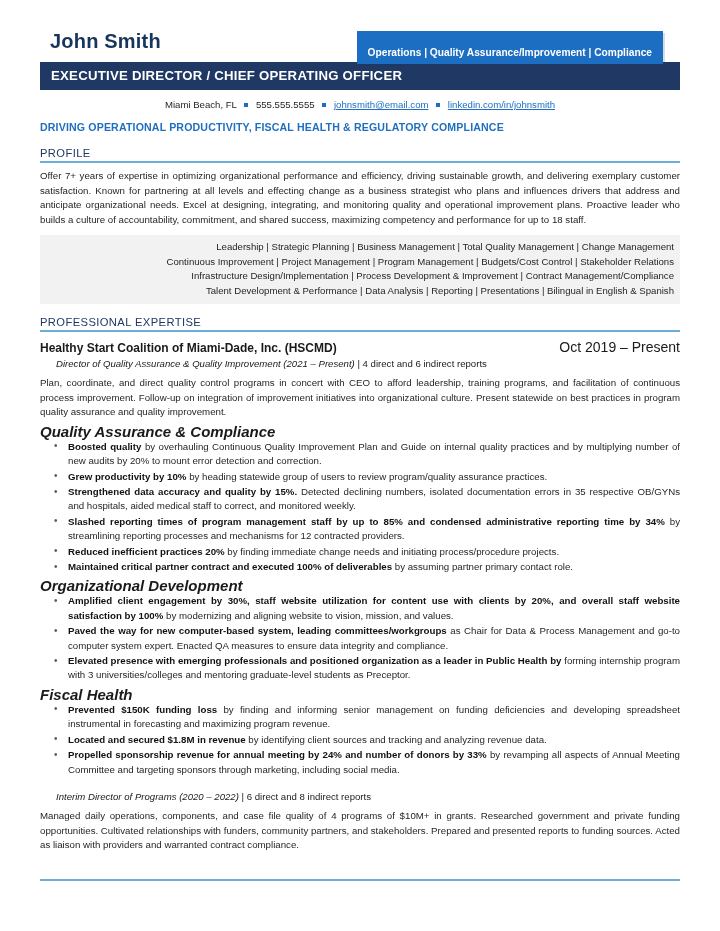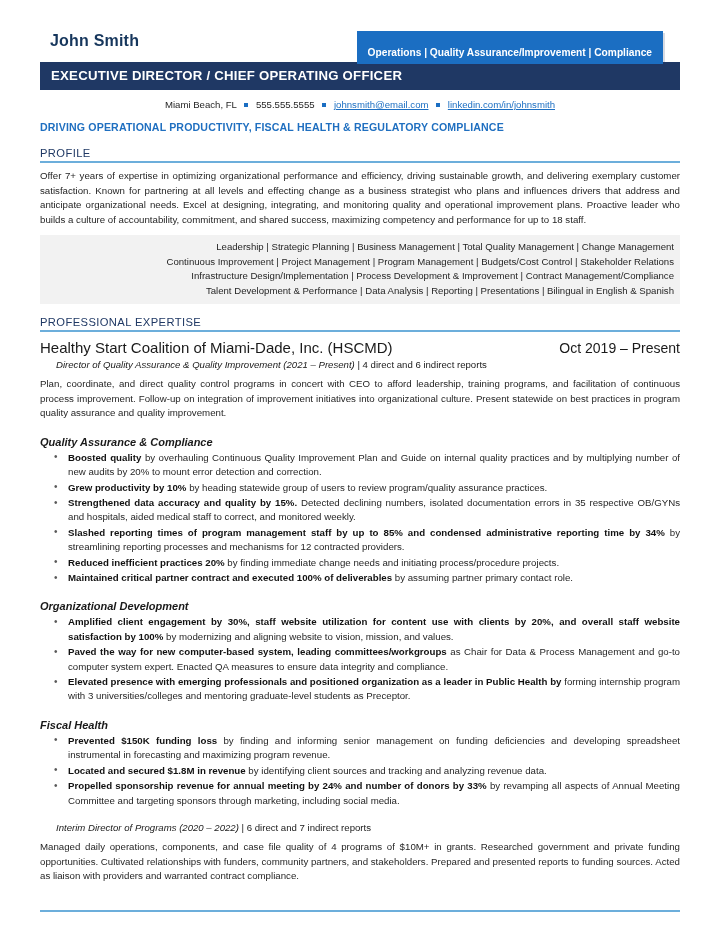--- a/index.html
+++ b/index.html
@@ -25,21 +25,21 @@
   
   .header-top {
     position: relative;
     height: 38px;
     margin-top: 26px;
   }
   .name {
     position: absolute;
     left: 10px;
     top: 0;
-    font-size: 16px;
+    font-size: 20px;
     font-weight: bold;
     color: #16365C;
     letter-spacing: 0.2px;
     line-height: 30px;
     white-space: nowrap;
   }
   .specialty-banner {
     position: absolute;
     right: 17px;
     top: 5px;
@@ -131,44 +131,44 @@
   }
 
   
   .job-head {
     display: flex;
     justify-content: space-between;
     align-items: baseline;
     margin-top: 7px;
   }
   .job-company {
-    font-size: 15px;
-    font-weight: normal;
+    font-size: 12px;
+    font-weight: bold;
     color: #1A1A1A;
   }
   .job-dates {
     font-size: 14px;
     color: #1A1A1A;
     white-space: nowrap;
   }
   .job-role {
     font-size: 9.6px;
     font-style: italic;
     color: #1A1A1A;
     margin-top: 2px;
     line-height: 13px;
     margin-left: 16px;
   }
   .job-role .plain { font-style: normal; }
   .sub-head {
-    font-size: 11px;
+    font-size: 15px;
     font-style: italic;
     font-weight: bold;
     color: #1A1A1A;
-    margin-top: 15px;
+    margin-top: 5px;
     line-height: 13px;
   }
   ul.bullets {
     list-style: none;
     margin: 2px 0 0 0;
     padding: 0;
   }
   ul.bullets li {
     position: relative;
     padding-left: 28px;
@@ -260,19 +260,19 @@
 
     <div>
       <div class="sub-head">Fiscal Health</div>
       <ul class="bullets">
         <li><b>Prevented $150K funding loss</b><span> by finding and informing senior management on funding deficiencies and developing spreadsheet instrumental in forecasting and maximizing program revenue.</span></li>
         <li><b>Located and secured $1.8M in revenue</b><span> by identifying client sources and tracking and analyzing revenue data.</span></li>
         <li><b>Propelled sponsorship revenue for annual meeting by 24% and number of donors by 33%</b><span> by revamping all aspects of Annual Meeting Committee and targeting sponsors through marketing, including social media.</span></li>
       </ul>
     </div>
 
-    <div class="job-role" style="margin-top:13px;"><span>Interim Director of Programs (2020 – 2022)</span><span class="plain"> | 6 direct and 7 indirect reports</span></div>
+    <div class="job-role" style="margin-top:13px;"><span>Interim Director of Programs (2020 – 2022)</span><span class="plain"> | 6 direct and 8 indirect reports</span></div>
     <div class="body-para">Managed daily operations, components, and case file quality of 4 programs of $10M+ in grants. Researched government and private funding opportunities. Cultivated relationships with funders, community partners, and stakeholders. Prepared and presented reports to funding sources. Acted as liaison with providers and warranted contract compliance.</div>
   </div>
 
   <div class="bottom-rule"></div>
 
 </div>
 
 </body></html>

